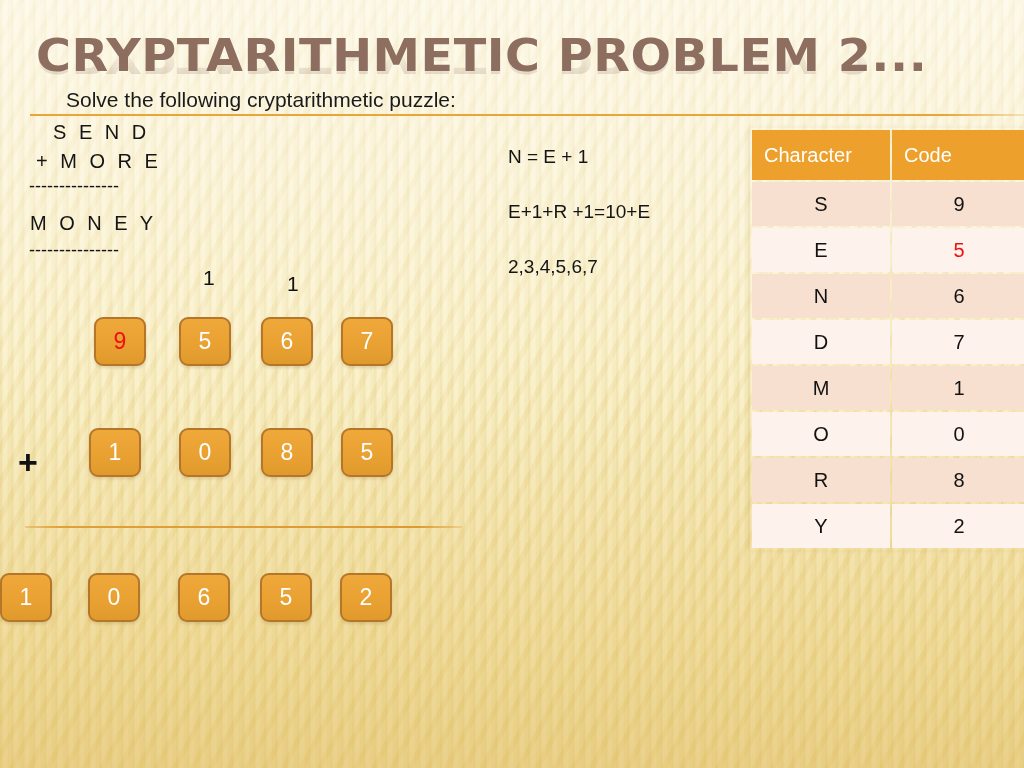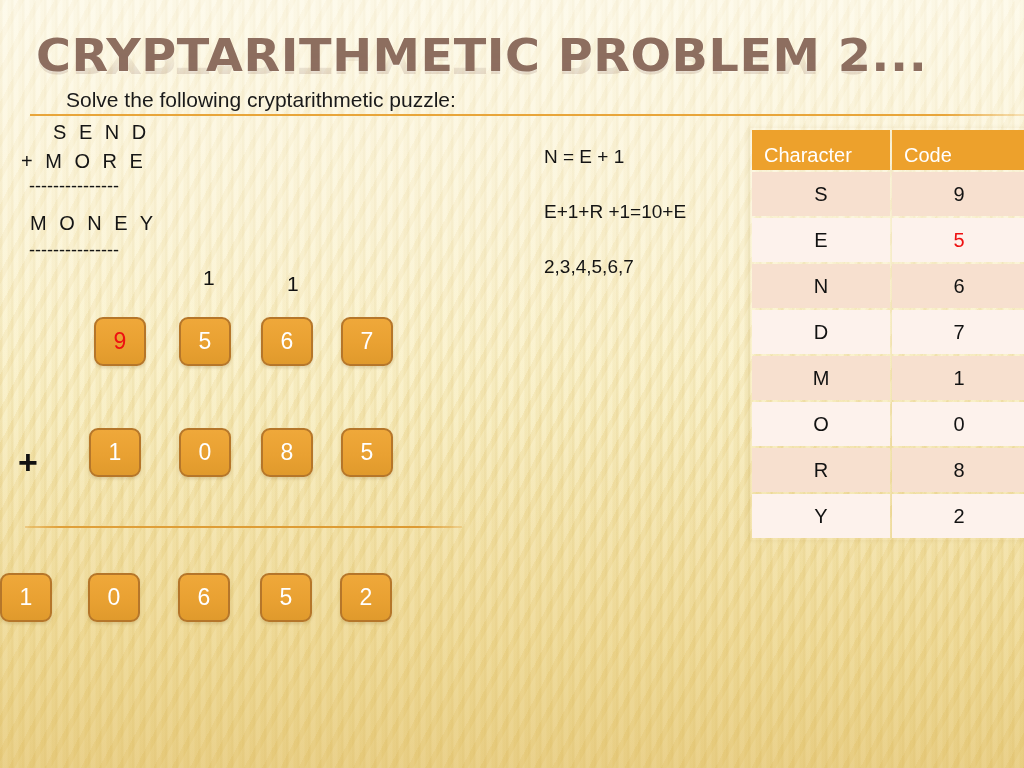--- a/index.html
+++ b/index.html
@@ -100,21 +100,21 @@
 
   .puzzle-line {
     position: absolute;
     left: 30px;
     font-size: 20px;
     color: #151515;
     letter-spacing: 3.5px;
     white-space: nowrap;
   }
   #puzzle-send   { top: 121px; left: 53px; }
-  #puzzle-more   { top: 150px; left: 21px; }
+  #puzzle-more   { top: 150px; left: 36px; }
   #puzzle-rule1  { top: 176px; left: 29px; letter-spacing: 0px; font-size: 18px; }
   #puzzle-money  { top: 212px; left: 30px; text-align: center; }
   #puzzle-rule2  { top: 240px; left: 29px; letter-spacing: 0px; font-size: 18px; }
 
   
   .carry {
     position: absolute;
     font-size: 21px;
     color: #111;
   }
@@ -154,21 +154,21 @@
     left: 25px;
     top: 526px;
     width: 437px;
     height: 2px;
     background: linear-gradient(to right, rgba(224,150,40,0.35) 0%, #e0a03a 8%, #dd9a32 90%, rgba(224,150,40,0.25) 100%);
   }
 
   
   #equations {
     position: absolute;
-    left: 544px;
+    left: 508px;
     top: 146px;
     width: 210px;
   }
   .equation-line {
     font-size: 19px;
     color: #141414;
     white-space: nowrap;
     height: 27px;
   }
   .equation-line.spacer-before { margin-top: 28px; }
@@ -186,21 +186,21 @@
   }
   #code-table col.col-char { width: 138px; }
   #code-table col.col-code { width: 134px; }
 
   #code-table th {
     background: #eda12c;
     color: #ffffff;
     font-size: 20px;
     font-weight: normal;
     text-align: left;
-    padding: 10px 0 0 12px;
+    padding: 10px 0 10px 12px;
     height: 30px;
   }
   #code-table td {
     font-size: 20px;
     color: #121212;
     text-align: center;
     height: 44px;
     padding: 0;
   }
   #code-table tr.row-odd td  { background: #f7e0cf; }

